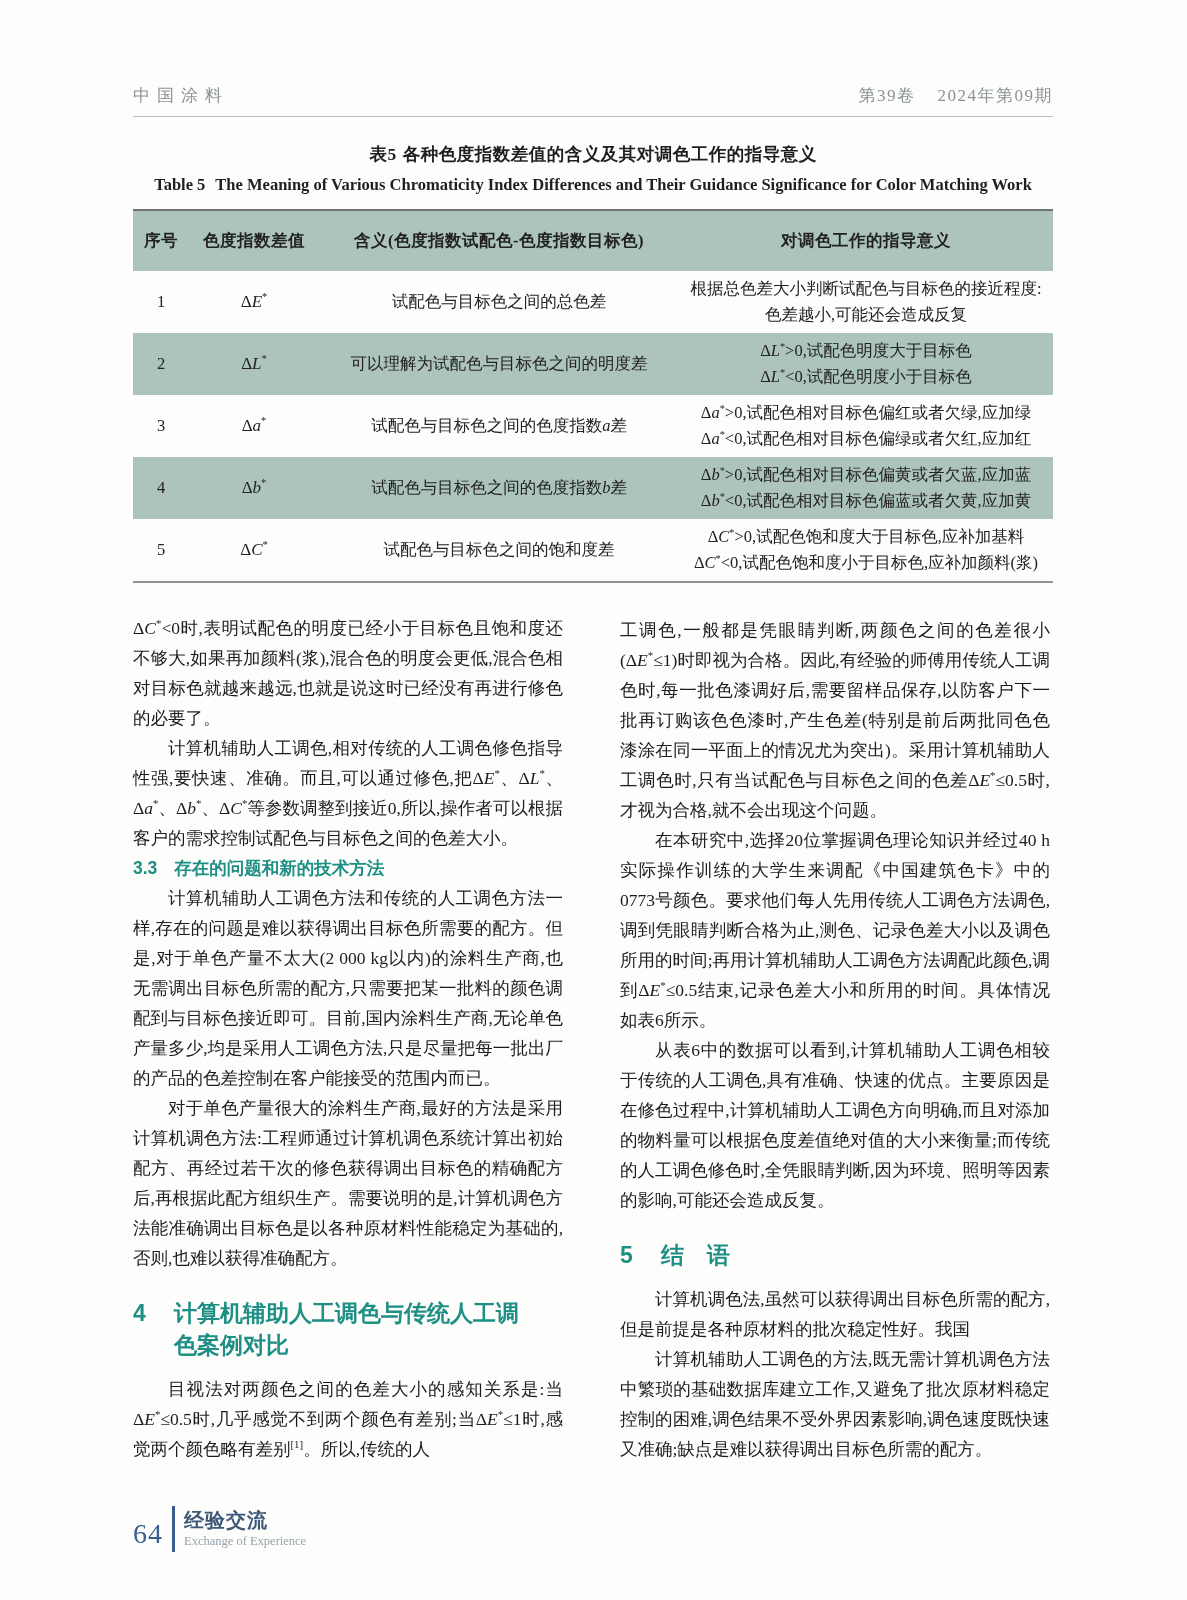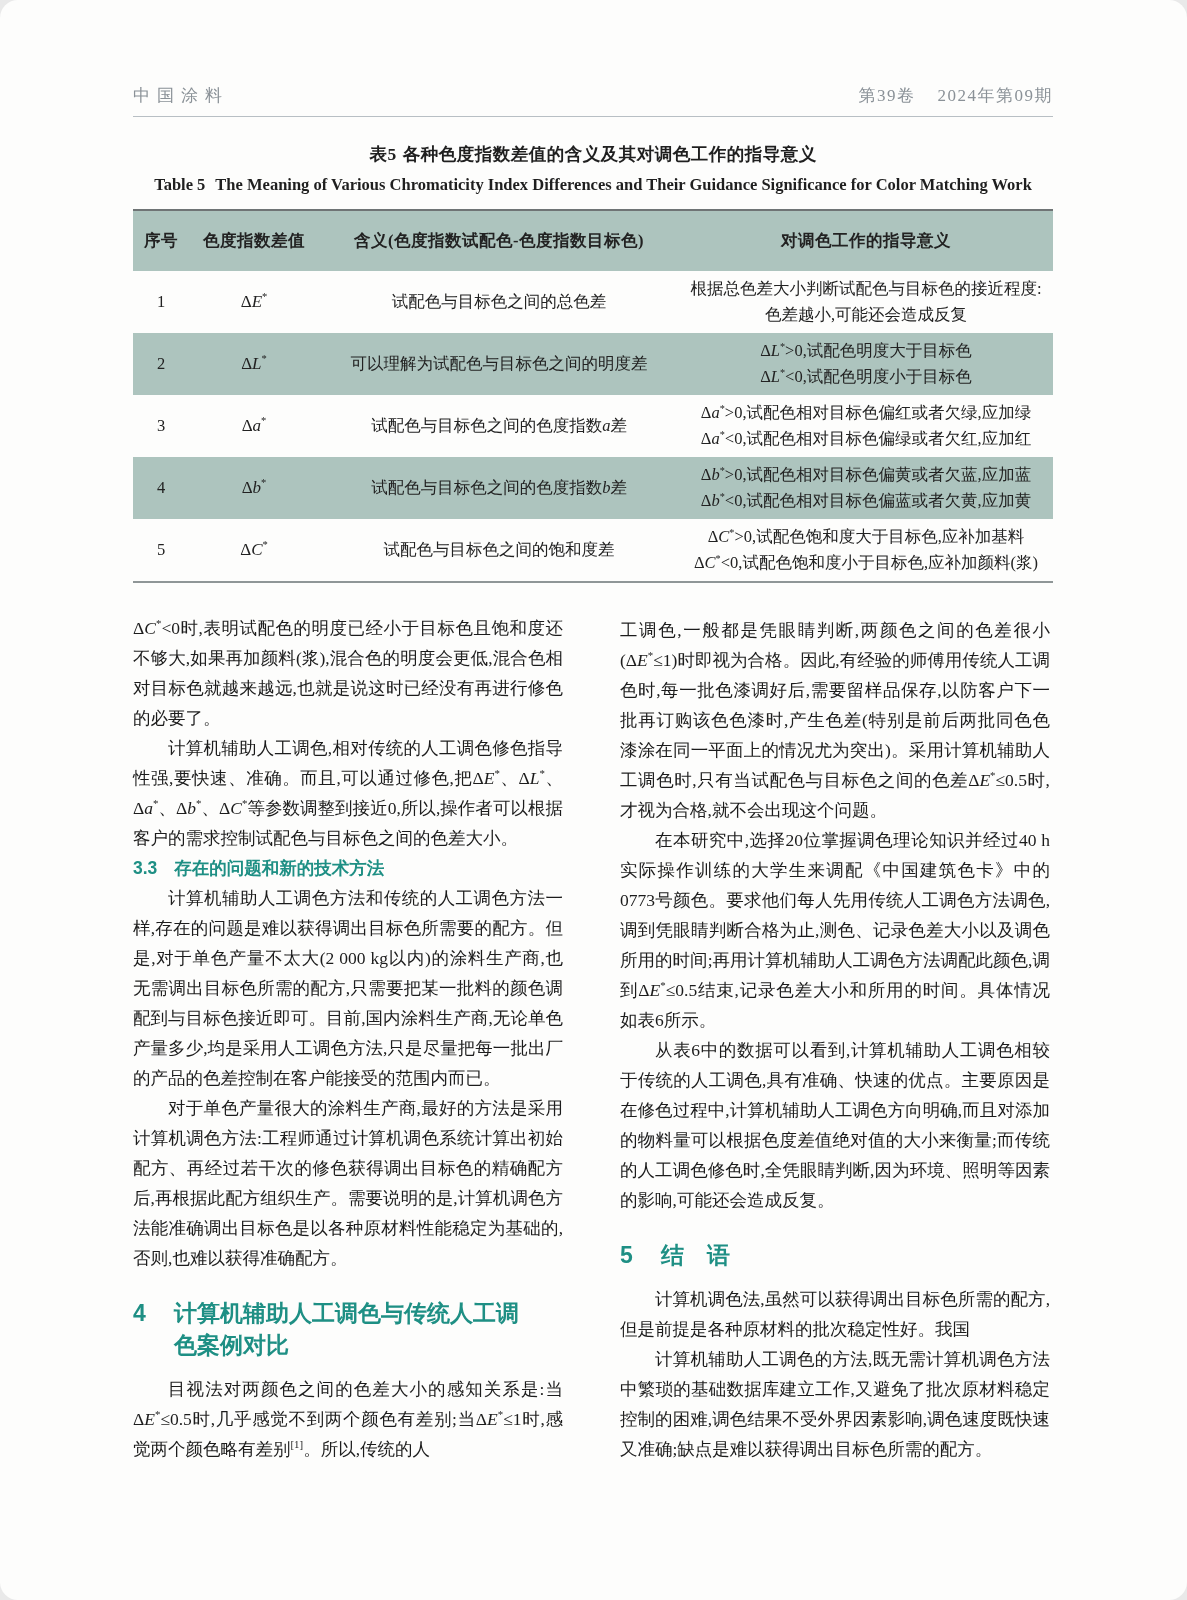--- a/index.html
+++ b/index.html
@@ -6,21 +6,21 @@
     --accent-teal:#1e8f84;
     --table-shade:#adc4be;
     --footer-blue:#3a5e92;
     --rule-gray:#b8bfc4;
   }
   html,body{margin:0;padding:0;background:#e9e9e9;}
   .page{
     width:1187px;height:1600px;position:relative;margin:0 auto;
     background:#fdfdfc;color:#1f1f1f;
     font-family:"Liberation Serif","DejaVu Serif",serif;
-    overflow:hidden;box-sizing:border-box;border-radius:18px;
+    overflow:hidden;box-sizing:border-box;
   }
   .inner{padding:84px 134px 0 133px;}
 
   
   .masthead{
     display:flex;justify-content:space-between;align-items:flex-end;
     padding-bottom:9px;border-bottom:1px solid var(--rule-gray);
     color:#8a9197;font-size:17px;
   }
   .journal-name{letter-spacing:7px;}
@@ -214,13 +214,21 @@
           <span class="num">5</span>
           <span class="ttl">结　语</span>
         </div>
         <p class="indent">计算机调色法,虽然可以获得调出目标色所需的配方,但是前提是各种原材料的批次稳定性好。我国</p>
         <p class="indent">计算机辅助人工调色的方法,既无需计算机调色方法中繁琐的基础数据库建立工作,又避免了批次原材料稳定控制的困难,调色结果不受外界因素影响,调色速度既快速又准确;缺点是难以获得调出目标色所需的配方。</p>
       </div>
 
     </div>
   </div>
 
+  <div class="footer">
+    <span class="pnum">64</span>
+    <span class="vbar"></span>
+    <span class="ftxt">
+      <span class="fcn">经验交流</span>
+      <span class="fen">Exchange of Experience</span>
+    </span>
+  </div>
 </div>
 
 </body></html>

